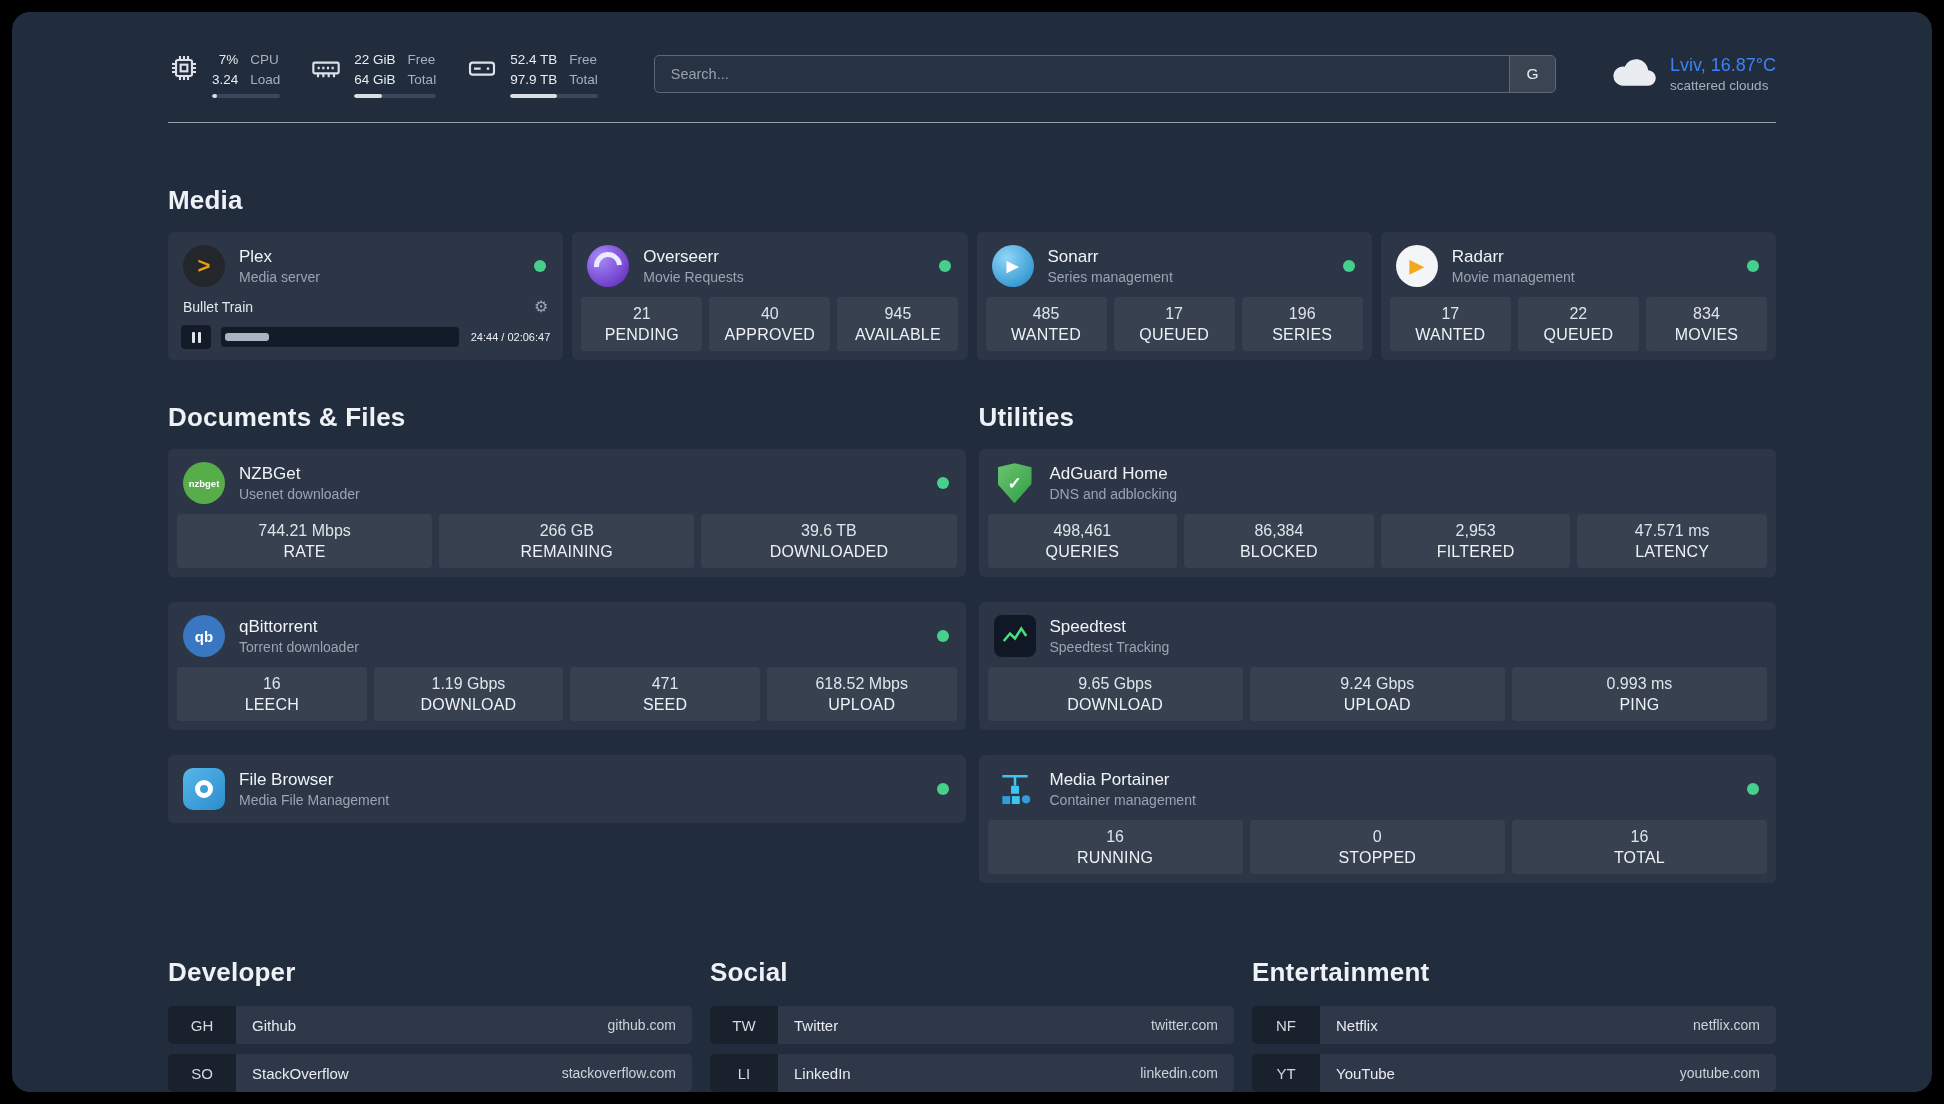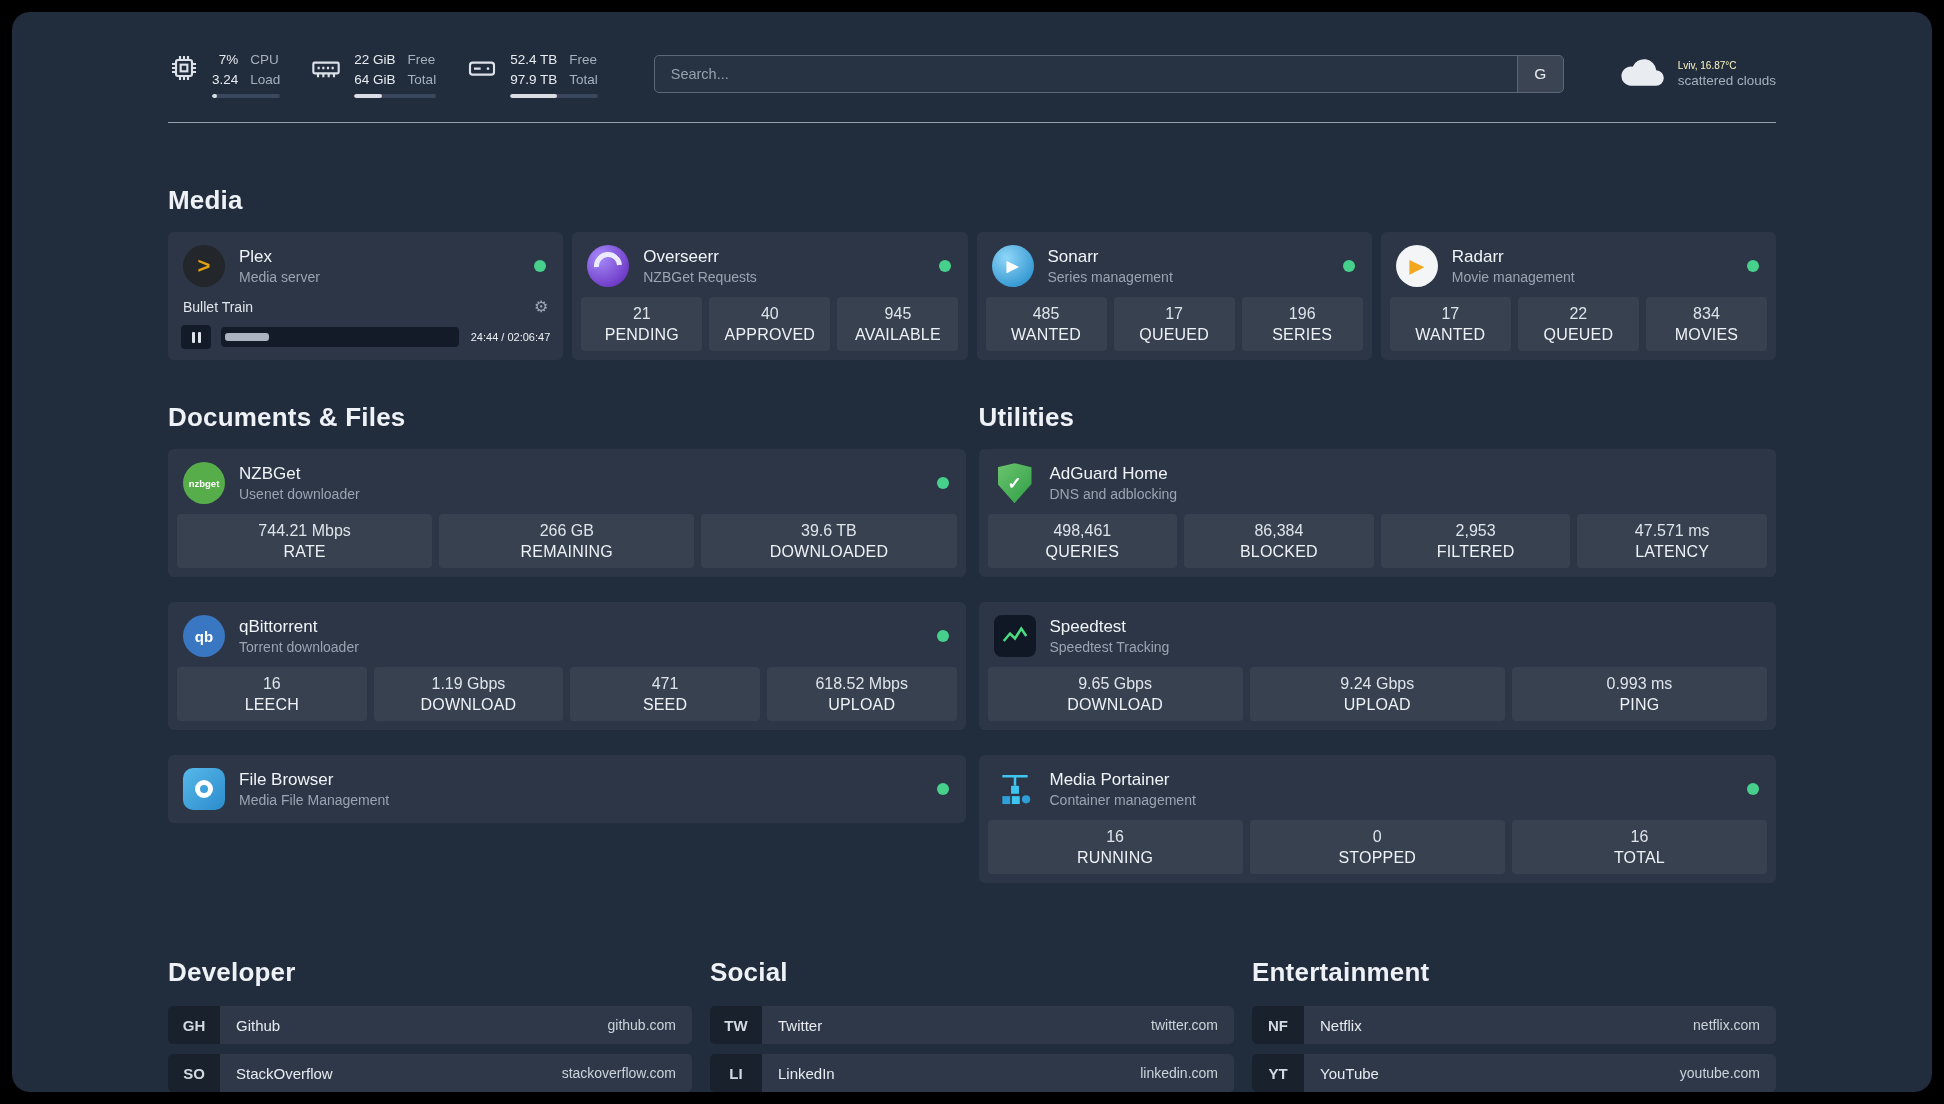--- a/index.html
+++ b/index.html
@@ -23,21 +23,21 @@
   .meter-fill { height:100%; background:#d9dee5; border-radius:2px; }
 
   .search-wrap { flex:1; display:flex; margin:0 26px; }
   .search-box { flex:1; display:flex; border:1px solid #5d6775; border-radius:5px; overflow:hidden; background:rgba(255,255,255,0.03); height:38px; }
   .search-box input { flex:1; background:transparent; border:0; outline:none; color:#e8ecf1; padding:0 16px; font-size:14.5px; font-family:inherit; }
   .search-box input::placeholder { color:#97a1ae; }
   .search-btn { width:46px; background:rgba(255,255,255,0.09); border:0; border-left:1px solid #5d6775; color:#e8ecf1; font-size:15.5px; cursor:pointer; font-family:inherit; }
 
   .weather { display:flex; align-items:center; gap:14px; }
   .cloud-icon svg { width:44px; height:32px; fill:#e9edf2; }
-  .weather-loc { font-size:10px; color:#fef9c3; }
+  .weather-loc { font-size:18px; color:#3b82f6; }
   .weather-desc { font-size:13.5px; color:#a7b0bd; margin-top:2px; }
 
   .divider { border:0; border-top:1px solid rgba(225,231,239,0.62); margin-top:24px; }
 
   
   .section-title { font-size:26px; font-weight:600; color:#eef1f5; letter-spacing:0.2px; }
   .sec-media { margin-top:62px; }
   .media-grid { display:grid; grid-template-columns:repeat(4,1fr); gap:9px; margin-top:16px; }
 
   .card { background:rgba(255,255,255,0.05); border-radius:6px; padding:9px; }
@@ -83,21 +83,21 @@
   .player-time { font-size:11px; color:#eef1f5; white-space:nowrap; padding-left:2px; }
 
   
   .two-col { display:grid; grid-template-columns:1fr 1fr; gap:13px; margin-top:42px; }
   .col-cards { display:flex; flex-direction:column; gap:25px; margin-top:16px; }
 
   
   .three-col { display:grid; grid-template-columns:1fr 1fr 1fr; gap:18px; margin-top:74px; }
   .bm-list { margin-top:18px; display:flex; flex-direction:column; gap:10px; }
   .bm-row { display:flex; align-items:stretch; height:38px; border-radius:5px; overflow:hidden; background:rgba(255,255,255,0.06); cursor:pointer; }
-  .bm-abbr { width:52px; background:rgba(10,15,24,0.55); color:#d3d9e1; font-weight:700; font-size:15px; display:flex; align-items:center; justify-content:center; flex:0 0 auto; }
+  .bm-abbr { width:68px; background:rgba(10,15,24,0.55); color:#d3d9e1; font-weight:400; font-size:15px; display:flex; align-items:center; justify-content:center; flex:0 0 auto; }
   .bm-name { padding-left:16px; font-size:15px; color:#e8ecf1; display:flex; align-items:center; flex:1; }
   .bm-url { padding-right:16px; font-size:14px; color:#ccd3db; display:flex; align-items:center; }
 </style>
 </head>
 <body>
 
 <div class="app">
 
   <header class="topbar">
     <div class="resources">
@@ -228,21 +228,21 @@
             <span class="player-time">24:44 / 02:06:47</span>
           </div>
         </div>
       </div>
 
       <div class="card">
         <div class="card-head">
           <span class="svc-icon icon-overseerr"></span>
           <div class="svc-titles">
             <div class="svc-name">Overseerr</div>
-            <div class="svc-desc">NZBGet Requests</div>
+            <div class="svc-desc">Movie Requests</div>
           </div>
           <span class="dot"></span>
         </div>
         <div class="stats">
           <div class="stat">
               <div class="stat-value">21</div>
               <div class="stat-label">PENDING</div>
             </div>
           <div class="stat">
               <div class="stat-value">40</div>

